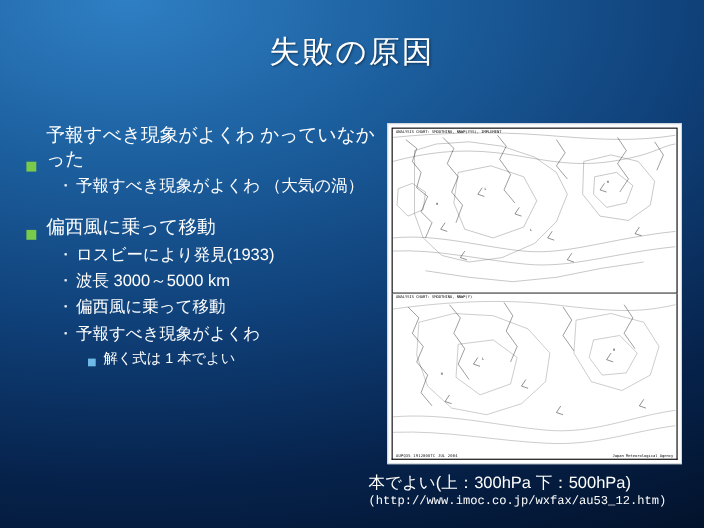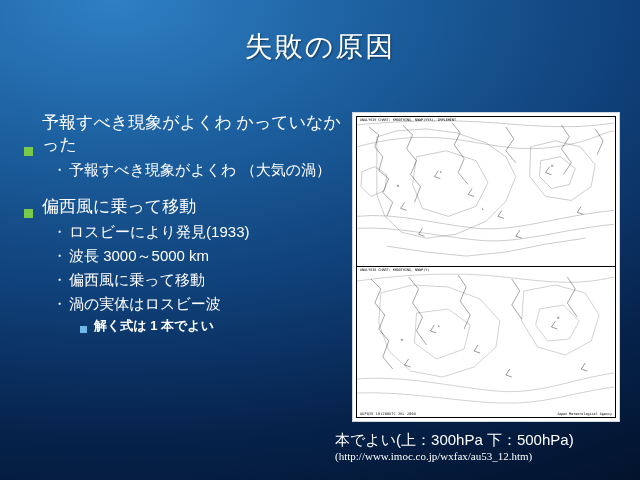--- a/index.html
+++ b/index.html
@@ -74,21 +74,20 @@
   }
   .lvl2 .txt {
     font-size: 15px;
     line-height: 20px;
     color: #ffffff;
   }
   .lvl3 {
     display: flex;
     align-items: center;
     margin: 3px 0 0 56px;
-    font-weight: bold;
   }
   .lvl3 .marker {
     width: 7px;
     height: 7px;
     background: #6fb9e8;
     margin-top: 7px;
     margin-right: 7px;
     flex: 0 0 auto;
   }
   .lvl3 .txt {
@@ -159,21 +158,21 @@
     width: 300px;
     color: #ffffff;
   }
   .caption .line1 {
     font-size: 15px;
     line-height: 19px;
   }
   .caption .line2 {
     font-size: 11px;
     line-height: 15px;
-    font-family: Liberation Serif, serif;
+    font-family: Liberation Mono, monospace;
   }
 </style>
 </head>
 <body>
 
 <div class="slide">
 
   <div class="title">失敗の原因</div>
 
   <div class="bullets">
@@ -205,21 +204,21 @@
       <span class="txt">波長 3000～5000 km</span>
     </div>
 
     <div class="lvl2">
       <span class="marker">・</span>
       <span class="txt">偏西風に乗って移動</span>
     </div>
 
     <div class="lvl2">
       <span class="marker">・</span>
-      <span class="txt">渦の実体はロスビー波</span>
+      <span class="txt">予報すべき現象がよくわ</span>
     </div>
 
     <div class="lvl3">
       <span class="marker"></span>
       <span class="txt">解く式は 1 本でよい</span>
     </div>
 
   </div>
 
   <div class="figure">

